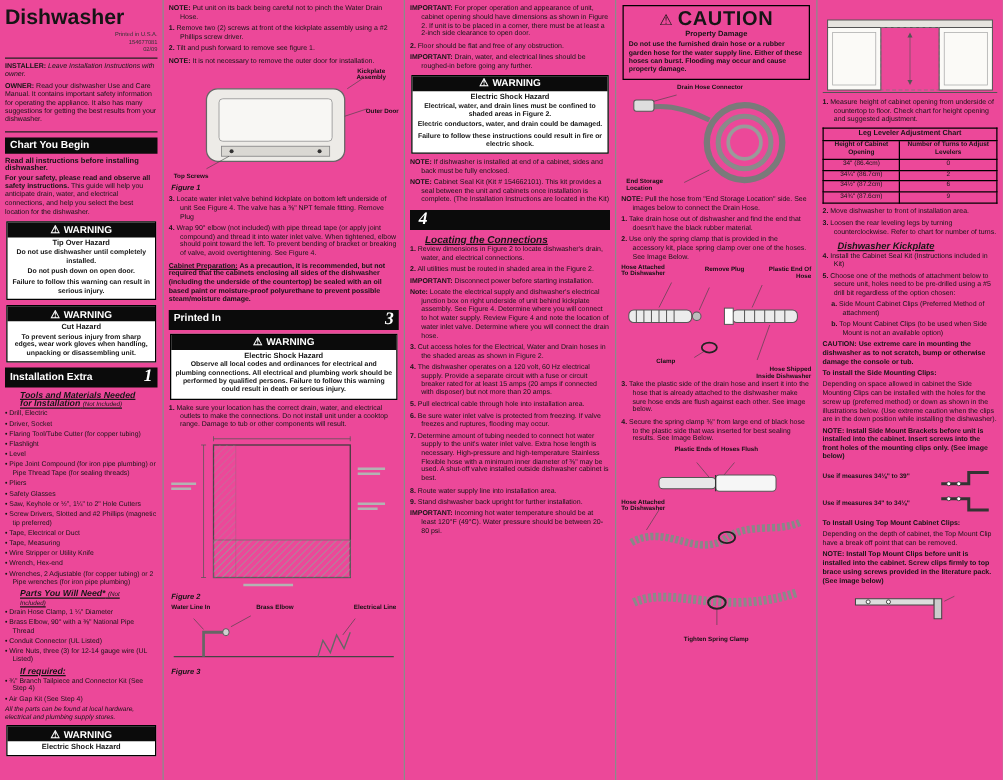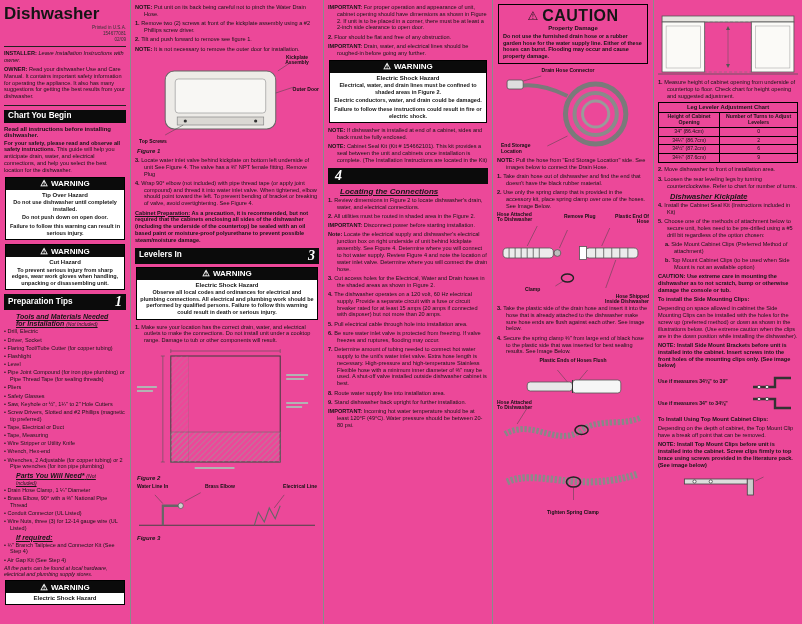--- a/index.html
+++ b/index.html
@@ -110,21 +110,21 @@
       <div class="warnbody">
         <div class="hazard">Cut Hazard</div>
         <div>
 
         <p class="wline">To prevent serious injury from sharp edges, wear work gloves when handling, unpacking or disassembling unit.</p>
           </div>
       </div>
     </div>
 
     <div class="bar">
-      <span class="bar-label">Preparation Tips</span>
+      <span class="bar-label">Installation Extra</span>
       <span class="bar-num">1</span>
     </div>
 
     <div class="subhead"><span>Tools and Materials Needed for Installation</span> <span class="subnote">(Not Included)</span></div>
     <div>
 
     <p class="bl">Drill, Electric</p>
         <p class="bl">Driver, Socket</p>
         <p class="bl">Flaring Tool/Tube Cutter (for copper tubing)</p>
         <p class="bl">Flashlight</p>
@@ -199,21 +199,21 @@
 
     <div>
 
     <p class="p"><b>3.</b> <span>Locate water inlet valve behind kickplate on bottom left underside of unit See Figure 4. The valve has a ⅜" NPT female fitting. Remove Plug</span></p>
         <p class="p"><b>4.</b> <span>Wrap 90° elbow (not included) with pipe thread tape (or apply joint compound) and thread it into water inlet valve. When tightened, elbow should point toward the left. To prevent bending of bracket or breaking of valve, avoid overtightening. See Figure 4.</span></p>
       </div>
 
     <p class="p noind"><b style="text-decoration:underline;">Cabinet Preparation:</b> <b>As a precaution, it is recommended, but not required that the cabinets enclosing all sides of the dishwasher (including the underside of the countertop) be sealed with an oil based paint or moisture-proof polyurethane to prevent possible steam/moisture damage.</b></p>
 
     <div class="bar">
-      <span class="bar-label">Levelers In</span>
+      <span class="bar-label">Printed In</span>
       <span class="bar-num">3</span>
     </div>
 
     <div class="warn">
       <div class="warnhead">
         <span class="warn-tri">⚠</span>
         <span>WARNING</span>
       </div>
       <div class="warnbody">
         <div class="hazard">Electric Shock Hazard</div>

